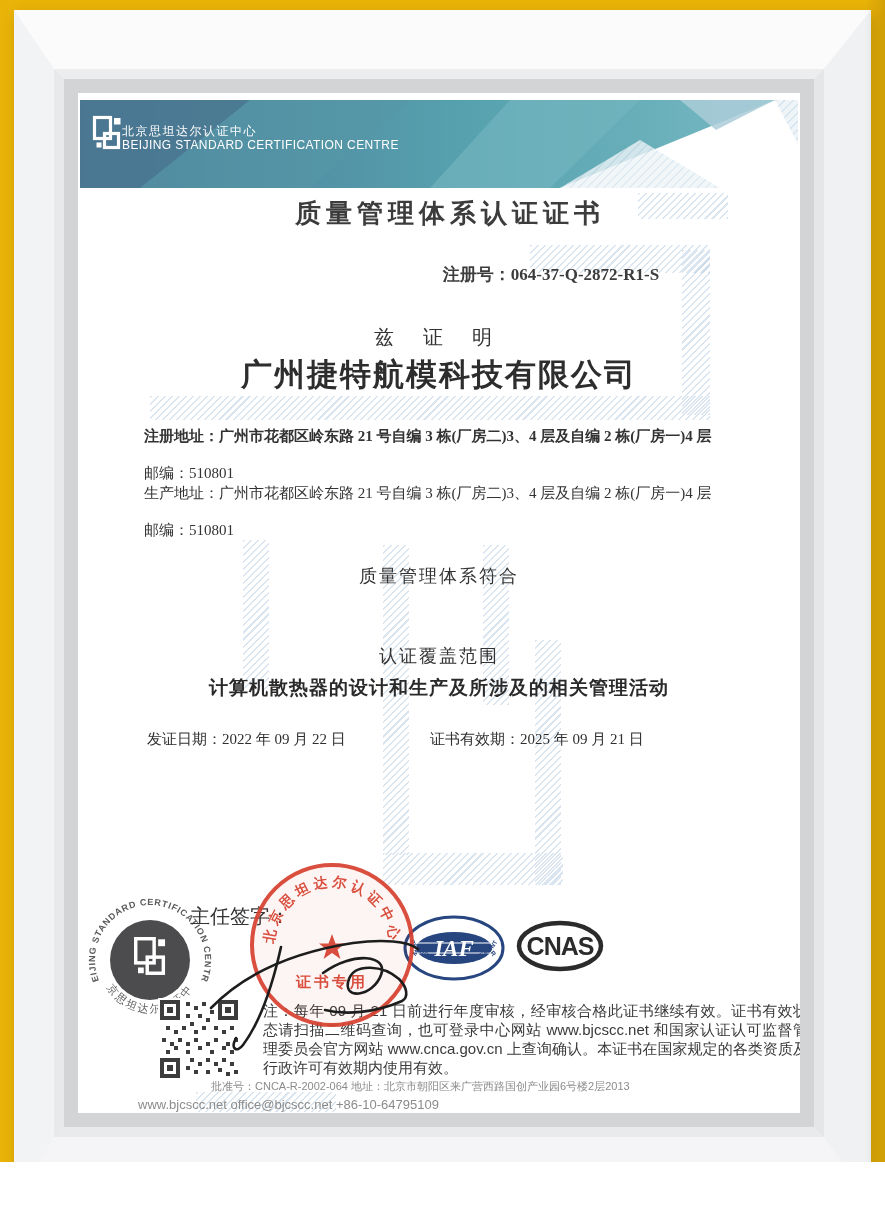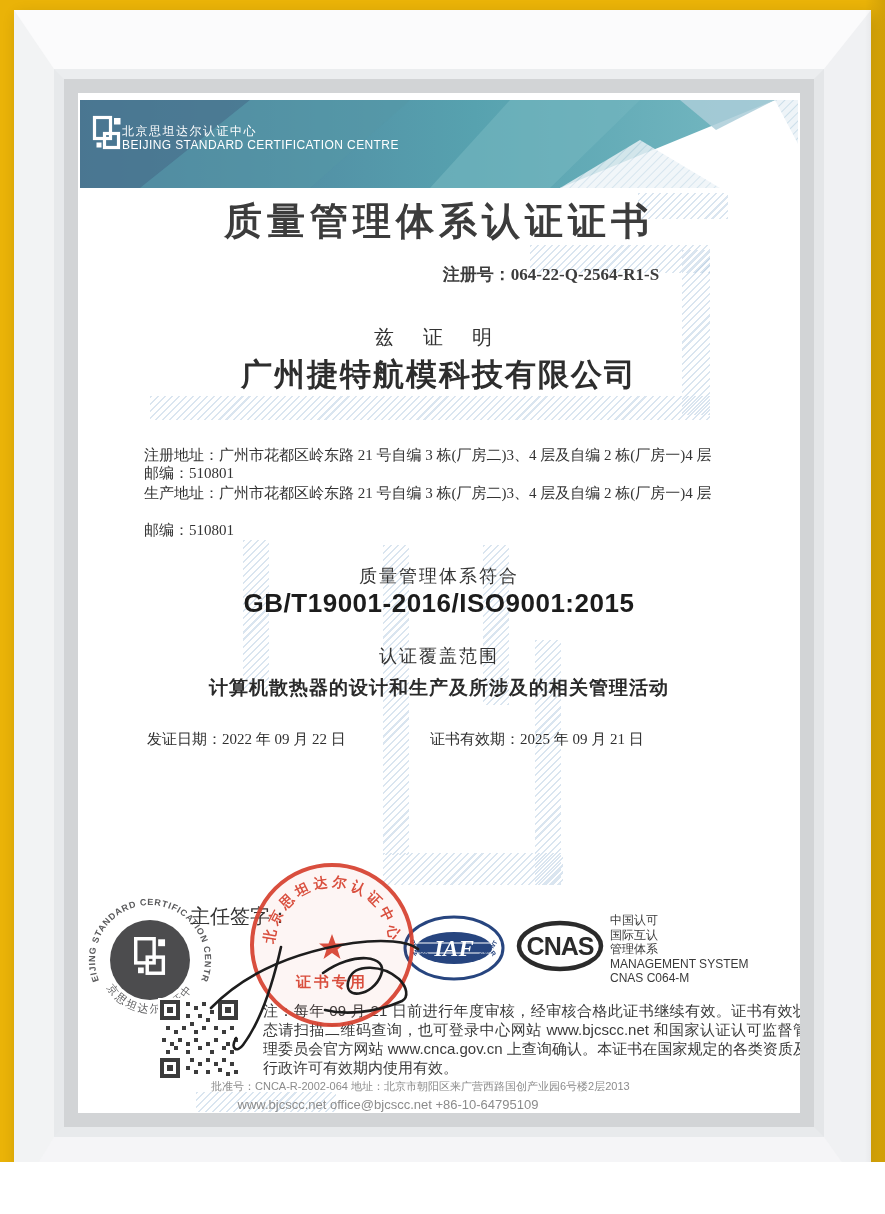--- a/index.html
+++ b/index.html
@@ -21,36 +21,36 @@
   .serif{font-family:"Liberation Serif",serif;}
   .sans{font-family:"Liberation Sans",sans-serif;}
 
   .wm{position:absolute;z-index:0;
       background:repeating-linear-gradient(135deg,rgba(133,170,205,0.30) 0px,rgba(133,170,205,0.30) 1.5px,transparent 1.5px,transparent 5px);}
 
   .banner{left:2px;top:7px;width:718px;height:88px;z-index:2;}
   .banner-cn{left:44px;top:30px;color:#fff;font-size:12px;letter-spacing:1.5px;z-index:3;}
   .banner-en{left:44px;top:45px;color:#fff;font-size:12px;letter-spacing:0.4px;z-index:3;}
 
-  .title{top:103px;font-size:38px;font-weight:bold;letter-spacing:5px;color:#3c3c3c;z-index:2;}
+  .title{top:103px;font-size:26px;font-weight:bold;letter-spacing:5px;color:#3c3c3c;z-index:2;padding-left:11px;}
   .regno{left:293px;top:170px;width:360px;text-align:center;font-size:17px;font-weight:bold;color:#3c3c3c;z-index:2;}
   .attest{top:231px;font-size:20px;letter-spacing:12px;color:#333;z-index:2;}
   .company{top:261px;font-size:31px;font-weight:bold;letter-spacing:2px;color:#2d2d2d;z-index:2;}
   .credit{left:129px;top:306px;width:560px;text-align:center;font-size:17px;color:#333;z-index:2;}
   .addr{left:66px;white-space:nowrap;font-size:15px;color:#333;z-index:2;}
   .conform{top:471px;font-size:18px;letter-spacing:2px;color:#333;z-index:2;}
   .standard{top:495px;font-size:26px;font-weight:bold;letter-spacing:0.5px;color:#1c1c1c;z-index:2;}
   .scope-title{top:551px;font-size:18px;letter-spacing:2px;color:#333;z-index:2;}
   .scope{top:582px;font-size:19px;font-weight:bold;letter-spacing:1px;color:#2a2a2a;z-index:2;}
   .date{top:637px;font-size:15px;color:#2f2f2f;z-index:2;white-space:nowrap;}
 
   .sign-label{left:112px;top:810px;font-size:20px;color:#333;z-index:4;}
   .note{left:185px;top:908px;width:545px;font-size:15px;line-height:19px;text-align:justify;color:#3a3a3a;z-index:2;}
   .approval{left:133px;top:986px;font-size:11px;color:#8b8b8b;z-index:2;white-space:nowrap;}
-  .contact{left:60px;top:1004px;width:500px;text-align:center;font-size:13px;color:#8b8b8b;z-index:2;}
+  .contact{left:60px;top:1004px;width:500px;font-size:13px;color:#8b8b8b;z-index:2;}
   .cnas-lines{left:532px;top:820px;font-size:12px;line-height:14.5px;color:#3a3a3a;z-index:2;}
 </style>
 </head>
 <body>
 
 <div class="photo">
   <div class="frame-outer">
     <div class="frame-inner">
       <div class="mat">
         <div class="paper">
@@ -90,29 +90,28 @@
               <rect x="1.5" y="1.5" width="16" height="21" fill="none" stroke="#ffffff" stroke-width="3.2"></rect>
               <rect x="11.5" y="17.5" width="14" height="14" fill="none" stroke="#ffffff" stroke-width="3.2"></rect>
               <rect x="21" y="2" width="6.5" height="6.5" fill="#ffffff"></rect>
               <rect x="3.5" y="26.5" width="5" height="5" fill="#ffffff"></rect>
             </g>
           </svg>
           <div class="abs banner-cn sans">北京思坦达尔认证中心</div>
           <div class="abs banner-en sans">BEIJING STANDARD CERTIFICATION CENTRE</div>
 
           <div class="abs ctr title serif">质量管理体系认证证书</div>
-          <div class="abs regno serif">注册号：064-22-Q-2564-R1-S</div>
+          <div class="abs regno serif">注册号：064-37-Q-2872-R1-S</div>
           <div class="abs ctr company serif">广州捷特航模科技有限公司</div>
           <div class="abs ctr attest serif">兹 证 明</div>
-          <div class="abs addr serif" style="top:353px;">注册地址：广州市花都区岭东路 21 号自编 3 栋(厂房二)3、4 层及自编 2 栋(厂房一)4 层</div>
+          <div class="abs addr serif" style="top:334px;font-weight:bold;">注册地址：广州市花都区岭东路 21 号自编 3 栋(厂房二)3、4 层及自编 2 栋(厂房一)4 层</div>
           <div class="abs addr serif" style="top:371px;">邮编：510801</div>
           <div class="abs addr serif" style="top:391px;">生产地址：广州市花都区岭东路 21 号自编 3 栋(厂房二)3、4 层及自编 2 栋(厂房一)4 层</div>
           <div class="abs addr serif" style="top:428px;">邮编：510801</div>
           <div class="abs ctr conform serif">质量管理体系符合</div>
-          <div class="abs ctr standard sans">GB/T19001-2016/ISO9001:2015</div>
           <div class="abs ctr scope-title serif">认证覆盖范围</div>
           <div class="abs ctr scope sans">计算机散热器的设计和生产及所涉及的相关管理活动</div>
           <div class="abs date serif" style="left:69px;">发证日期：2022 年 09 月 22 日</div>
           <div class="abs date serif" style="left:352px;">证书有效期：2025 年 09 月 21 日</div>
 
           <svg class="abs" style="left:0;top:795px;z-index:3;" width="145" height="145" viewBox="0 0 145 145">
             <defs>
               <path id="gsTop" d="M 20,90 A 55,55 0 1,1 124,90" fill="none"></path>
               <path id="gsBot" d="M 26,94 A 50,50 0 0,0 118,94" fill="none"></path>
             </defs>
@@ -172,27 +171,20 @@
             <text font-family="Liberation Sans,sans-serif" font-size="6" font-weight="bold" fill="#27457f" letter-spacing="0.6">
               <textPath href="#iafBot" startOffset="50%" text-anchor="middle">RECOGNITIONARRANGEMENT</textPath>
             </text>
           </svg>
 
           <svg class="abs" style="left:438px;top:826px;z-index:3;" width="88" height="54" viewBox="0 0 88 54">
             <ellipse cx="44" cy="27" rx="41" ry="23" fill="none" stroke="#2b2b2b" stroke-width="4.5"></ellipse>
             <text x="44" y="36" text-anchor="middle" font-family="Liberation Sans,sans-serif" font-size="25" font-weight="bold" fill="#2b2b2b" stroke="#ffffff" stroke-width="7" paint-order="stroke" letter-spacing="-1">CNAS</text>
           </svg>
 
-          <div class="abs cnas-lines sans">
-            <div>中国认可</div>
-            <div>国际互认</div>
-            <div>管理体系</div>
-            <div>MANAGEMENT SYSTEM</div>
-            <div>CNAS C064-M</div>
-          </div>
 
           <svg class="abs" style="left:80px;top:905px;z-index:3;" width="82" height="82" viewBox="0 0 82 82">
             <rect width="82" height="82" fill="#ffffff"></rect>
             <g fill="#3c3c3c">
               <rect x="2" y="2" width="20" height="20"></rect>
                 <rect x="60" y="2" width="20" height="20"></rect>
                 <rect x="2" y="60" width="20" height="20"></rect>
               <rect x="6" y="6" width="12" height="12" fill="#ffffff"></rect>
                 <rect x="64" y="6" width="12" height="12" fill="#ffffff"></rect>
                 <rect x="6" y="64" width="12" height="12" fill="#ffffff"></rect>

